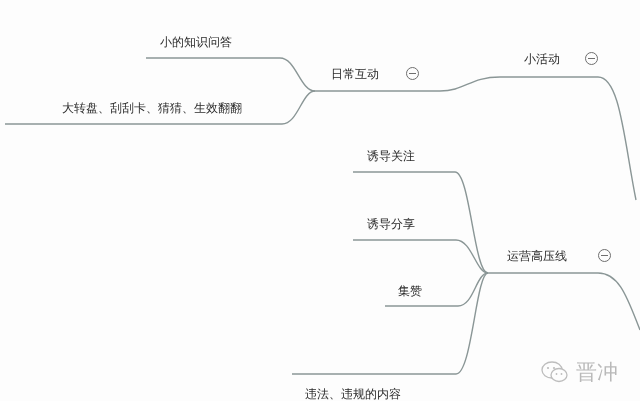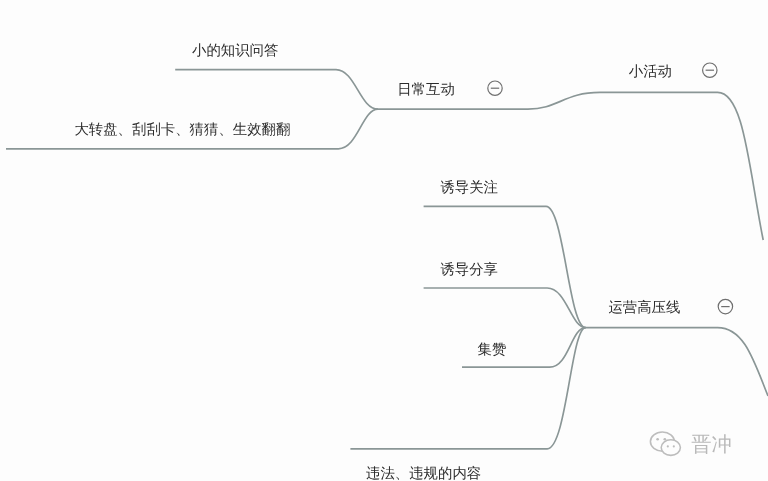--- a/index.html
+++ b/index.html
@@ -2,21 +2,21 @@
 <html><head>
 <meta charset="utf-8">
 <style>
   html, body { margin: 0; padding: 0; }
   body { width: 640px; height: 401px; background: #fdfdfd; position: relative; overflow: hidden;
          font-family: "DejaVu Sans", "Liberation Sans", sans-serif; color: #2b2b2b; }
   svg.lines { position: absolute; left: 0; top: 0; width: 640px; height: 401px; }
   .node { position: absolute; font-size: 12px; white-space: nowrap; line-height: 18px; }
   .toggle { position: absolute; width: 13px; height: 13px; border: 1.4px solid #6f6f6f; border-radius: 50%; box-sizing: border-box; }
   .toggle::after { content: ""; position: absolute; left: 2px; right: 2px; top: 50%; height: 1.4px; margin-top: -0.7px; background: #6f6f6f; }
-  .watermark { position: absolute; left: 540px; top: 358px; display: flex; align-items: center; gap: 6px; color: #b9b9b9; font-size: 17px; }
+  .watermark { position: absolute; left: 540px; top: 358px; display: flex; align-items: center; gap: 6px; color: #b9b9b9; font-size: 21px; }
 </style>
 </head>
 <body>
 
 <svg class="lines" viewBox="0 0 640 401">
   <g fill="none" stroke="#8a9696" stroke-width="1.4">
 
     <path d="M146 58 H280 C296 58 300 91 315 91"></path>
 
     <path d="M5 124 H282 C298 124 302 91 315 91"></path>

